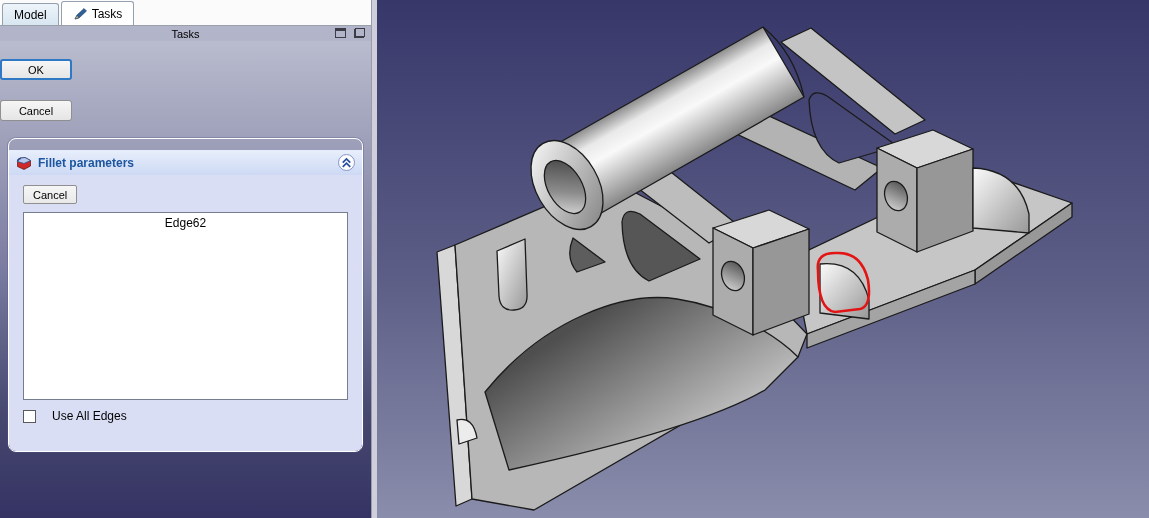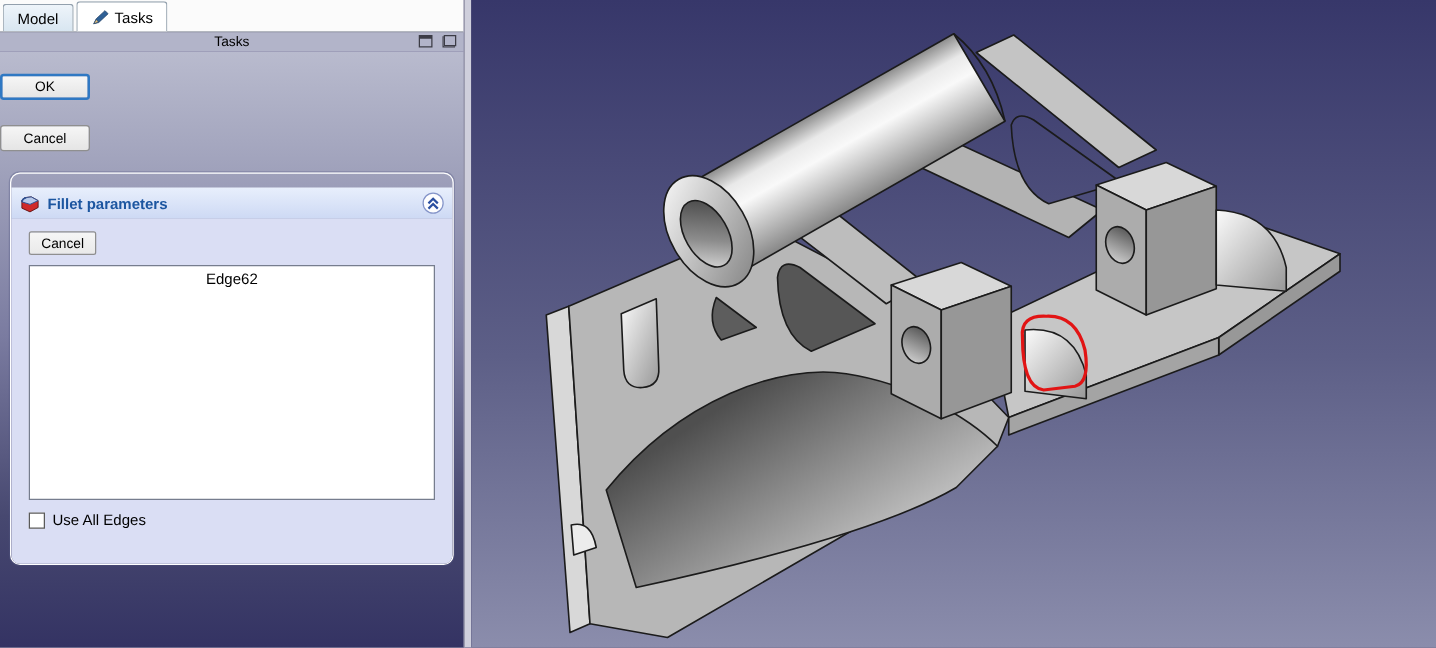--- a/index.html
+++ b/index.html
@@ -37,21 +37,21 @@
   .radrow label { font-size:12px; }
   .spinbox { margin-left:auto; display:flex; height:21px; width:161px; }
   .spinfield { position:relative; flex:1; border:1px solid #767d8e; background:#fff; }
   .spinfield input { width:100%; height:100%; border:none; outline:none; background:transparent; font:12px "Liberation Sans", sans-serif; padding:0 20px 0 5px; }
   .fx { position:absolute; right:3px; top:3px; width:13px; height:13px; border-radius:50%; border:1px solid #7e9fd4; background:radial-gradient(#f0f5fd,#bcd0ee); color:#2a56a8; font-size:7px; font-style:italic; display:flex; align-items:center; justify-content:center; padding:0; }
   .spinbtns { width:17px; margin-left:2px; border:1px solid #8f8f8f; background:#f0f0f0; display:flex; flex-direction:column; }
   .spinbtn { flex:1; display:flex; align-items:center; justify-content:center; border:none; background:transparent; padding:0; }
   .spinbtn + .spinbtn { border-top:1px solid #aaa; }
   .tri-up { width:0; height:0; border-left:4px solid transparent; border-right:4px solid transparent; border-bottom:5px solid #333; }
   .tri-dn { width:0; height:0; border-left:4px solid transparent; border-right:4px solid transparent; border-top:5px solid #333; }
-  .chkrow { margin-top:9px; display:flex; align-items:center; gap:6px; }
+  .chkrow { margin-top:9px; display:flex; align-items:center; gap:16px; }
   .chk { width:13px; height:13px; background:#fff; border:1px solid #5a5a5a; }
 
   
   .splitter { width:6px; background:#cfcfdc; border-left:1px solid #9b9bae; }
   .viewport { flex:1; }
   svg { display:block; }
 </style>
 </head>
 <body>
 

